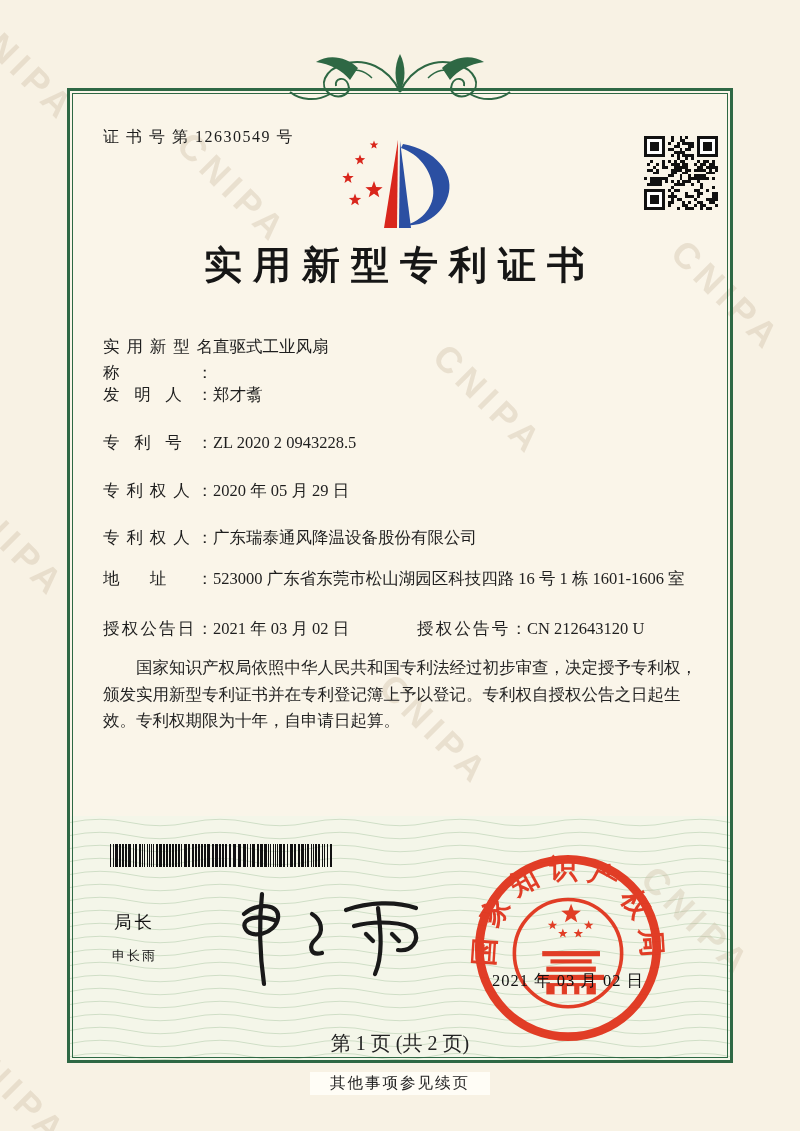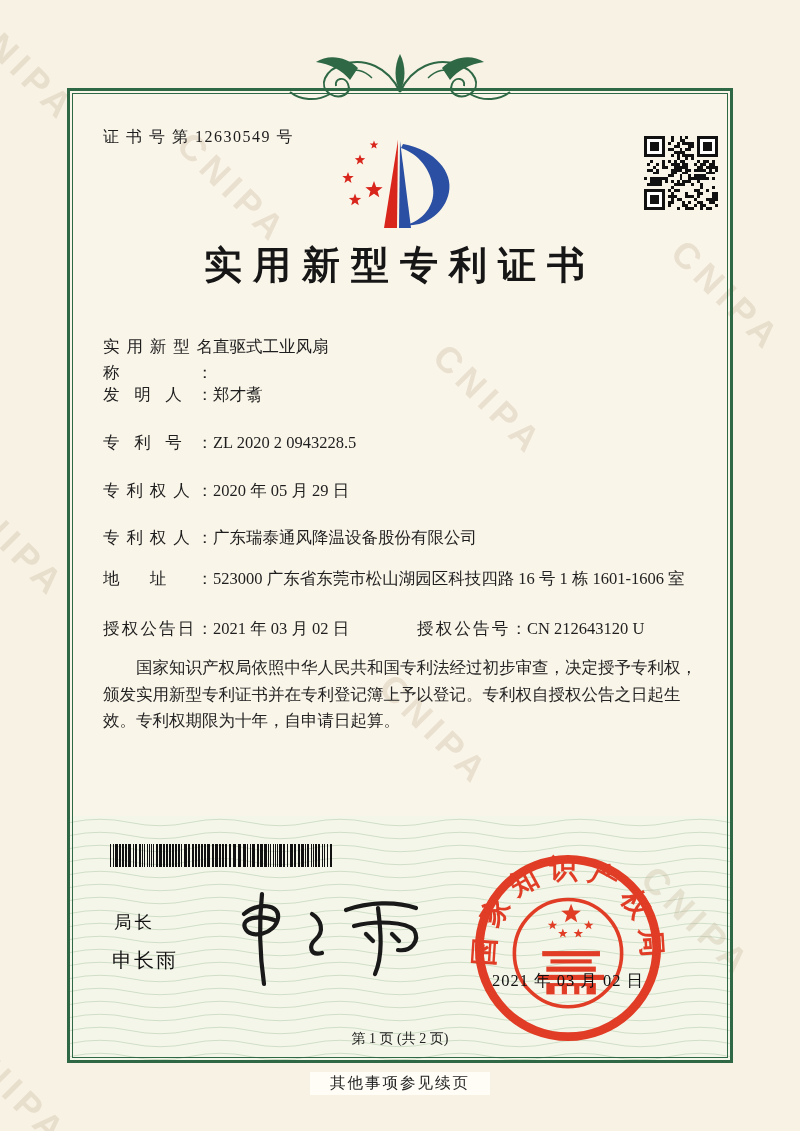--- a/index.html
+++ b/index.html
@@ -30,26 +30,26 @@
   .fvalue.wrap{width:482px;}
   .grant2{position:absolute;left:314px;top:0;}
   
   .paras{position:absolute;left:103px;top:655px;width:602px;font-size:16.5px;line-height:26.5px;color:#242424;}
   .paras p{margin:0;text-indent:2em;}
   
   .barcode{position:absolute;left:110px;top:844px;}
   .sig-title{position:absolute;left:114px;top:910px;font-family:"Liberation Sans","DejaVu Sans",sans-serif;
              font-size:17.5px;letter-spacing:3px;color:#141414;}
   .sig-name{position:absolute;left:112px;top:947px;font-family:"Liberation Sans","DejaVu Sans",sans-serif;
-            font-size:20px;letter-spacing:2px;color:#141414;}
+            font-size:13px;letter-spacing:2px;color:#141414;}
   .signature{position:absolute;left:228px;top:884px;}
   .seal{position:absolute;left:470px;top:850px;}
   .seal-date{position:absolute;left:470px;top:970px;width:196px;text-align:center;
              font-size:16.5px;letter-spacing:1px;color:#111;}
-  .page-no{position:absolute;left:0;top:1030px;width:100%;text-align:center;font-size:14px;color:#222;}
+  .page-no{position:absolute;left:0;top:1030px;width:100%;text-align:center;font-size:20px;color:#222;}
   .cont-note{position:absolute;left:0;top:1072px;width:100%;text-align:center;}
   .cont-note span{display:inline-block;background:#fffdf6;padding:1px 20px;
                   font-size:15.5px;letter-spacing:2px;color:#242424;}
 </style>
 </head>
 <body>
 
 <div id="page">
 
   <div class="frame-bg"></div>

